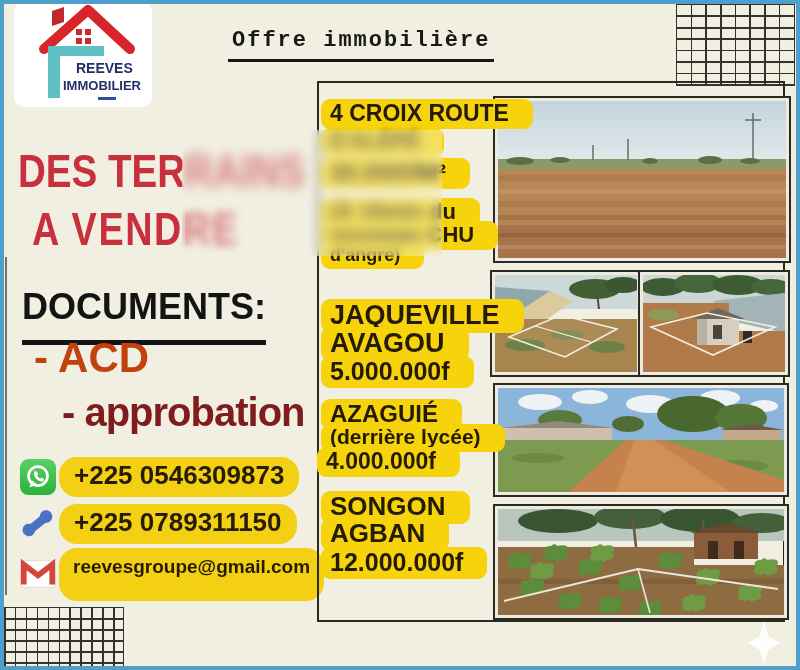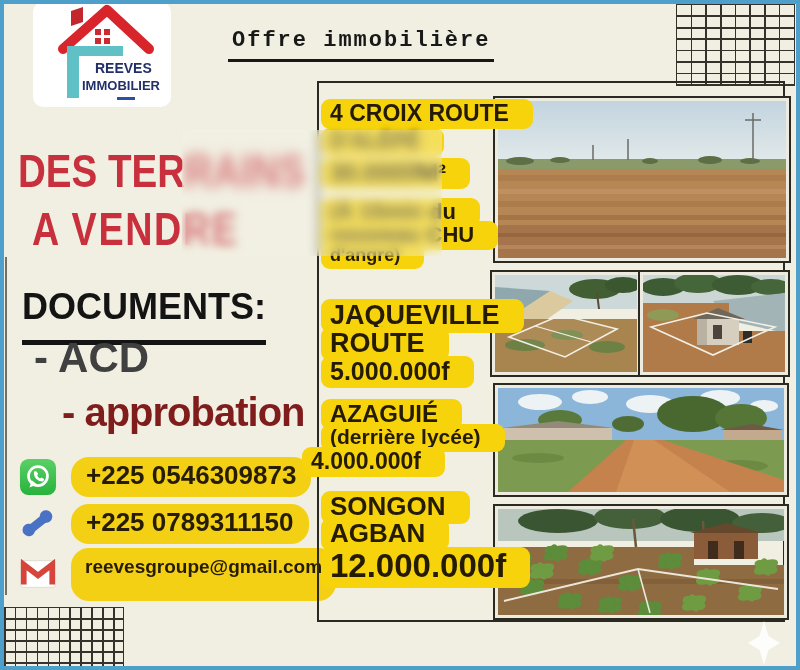--- a/index.html
+++ b/index.html
@@ -2,39 +2,39 @@
 <html><head>
 <meta charset="utf-8">
 <style>
   html,body{margin:0;padding:0;}
   .page{
     position:relative;width:800px;height:670px;box-sizing:border-box;
     background:#f1efe1;border:4px solid #4f9fcb;overflow:hidden;
     font-family:"Liberation Sans",sans-serif;
   }
   
-  .logo-card{position:absolute;left:10px;top:-2px;width:138px;height:105px;background:#ffffff;border-radius:10px;margin-left:19px;}
+  .logo-card{position:absolute;left:10px;top:-2px;width:138px;height:105px;background:#ffffff;border-radius:10px;}
   
   .offer-title{
     position:absolute;left:224px;top:24px;
     font-family:"Liberation Mono","DejaVu Sans Mono",monospace;
     font-weight:bold;font-size:22px;letter-spacing:2px;color:#181818;
     border-bottom:3px solid #181818;padding:0 4px 6px 4px;white-space:nowrap;
   }
   
   .headline{position:absolute;left:14px;top:142px;color:#c7303c;font-weight:800;}
   .hl1{font-size:47px;line-height:1.05;transform:scaleX(.82);transform-origin:0 50%;white-space:nowrap;}
   .hl2{font-size:46px;line-height:1.05;margin:10px 0 0 14px;letter-spacing:2px;transform:scaleX(.82);transform-origin:0 50%;white-space:nowrap;}
   
   .doc-heading{position:absolute;left:18px;top:282px;font-size:36px;font-weight:800;color:#141414;
     border-bottom:5px solid #141414;padding-bottom:12px;white-space:nowrap;}
-  .doc-item1{position:absolute;left:30px;top:330px;font-size:42px;font-weight:800;color:#404040;white-space:nowrap;}
+  .doc-item1{position:absolute;left:30px;top:330px;font-size:42px;font-weight:800;color:#c2410c;white-space:nowrap;}
   .doc-item2{position:absolute;left:30px;top:386px;font-size:40px;font-weight:800;color:#7f1d1d;letter-spacing:-1px;white-space:nowrap;margin-left:28px;}
   
-  .contact-row{position:absolute;left:15px;display:flex;align-items:center;gap:14px;}
+  .contact-row{position:absolute;left:15px;display:flex;align-items:center;gap:2px;}
   .c1{top:453px;} .c2{top:500px;} .c3{top:544px;}
   .cicon{width:38px;height:38px;flex:0 0 auto;}
   .pill{background:#f3d013;border-radius:18px;padding:3px 15px 6px 15px;font-weight:800;color:#261c02;
     font-size:26px;white-space:nowrap;line-height:1.2;}
   .pill.small{font-size:19px;padding:8px 14px 22px 14px;}
   
   .listing-box{position:absolute;left:313px;top:77px;width:468px;height:541px;border:2px solid #2b2a22;box-sizing:border-box;}
   
   .chip{position:absolute;background:#f6d30b;color:#241b02;font-weight:800;border-radius:9px;
     padding:2px 24px 4px 9px;white-space:nowrap;line-height:1.05;z-index:6;}
@@ -139,30 +139,30 @@
   <div class="listing-box"></div>
 
   <div class="chip" style="left:317px;top:95px;font-size:23px"><span>4 CROIX ROUTE</span></div>
   <div class="chip" style="left:317px;top:124px;font-size:21px"><span class="blur">D'ALÉPÉ</span></div>
   <div class="chip" style="left:317px;top:154px;font-size:24px"><span class="blur">30.000f</span><span>/M²</span></div>
   <div class="chip" style="left:317px;top:194px;font-size:22px"><span class="blur">(À 15min</span><span> du</span></div>
   <div class="chip" style="left:317px;top:217px;font-size:22px"><span class="blur">nouveau</span><span> CHU</span></div>
   <div class="chip" style="left:317px;top:240px;font-size:18px"><span>d'angre)</span></div>
 
   <div class="chip" style="left:317px;top:295px;font-size:27px"><span>JAQUEVILLE</span></div>
-  <div class="chip" style="left:317px;top:323px;font-size:27px"><span>ROUTE</span></div>
+  <div class="chip" style="left:317px;top:323px;font-size:27px"><span>AVAGOU</span></div>
   <div class="chip" style="left:317px;top:352px;font-size:25px"><span>5.000.000f</span></div>
 
   <div class="chip" style="left:317px;top:395px;font-size:24px"><span>AZAGUIÉ</span></div>
   <div class="chip" style="left:317px;top:420px;font-size:21px"><span>(derrière lycée)</span></div>
-  <div class="chip" style="left:298px;top:443px;font-size:23px"><span>4.000.000f</span></div>
+  <div class="chip" style="left:313px;top:443px;font-size:23px"><span>4.000.000f</span></div>
 
   <div class="chip" style="left:317px;top:487px;font-size:26px"><span>SONGON</span></div>
   <div class="chip" style="left:317px;top:514px;font-size:26px"><span>AGBAN</span></div>
-  <div class="chip" style="left:317px;top:543px;font-size:33px"><span>12.000.000f</span></div>
+  <div class="chip" style="left:317px;top:543px;font-size:25px"><span>12.000.000f</span></div>
 
   <div class="photo p1">
     <svg width="100%" height="100%" viewBox="0 0 288 157" preserveAspectRatio="none">
       <defs>
           <linearGradient id="sky1" x1="0" y1="0" x2="0" y2="1">
         <stop offset="0" stop-color="#c3d4df"></stop>
             <stop offset="1" stop-color="#e6eceb"></stop>
           </linearGradient>
         </defs>
       <rect width="288" height="70" fill="url(#sky1)"></rect>

